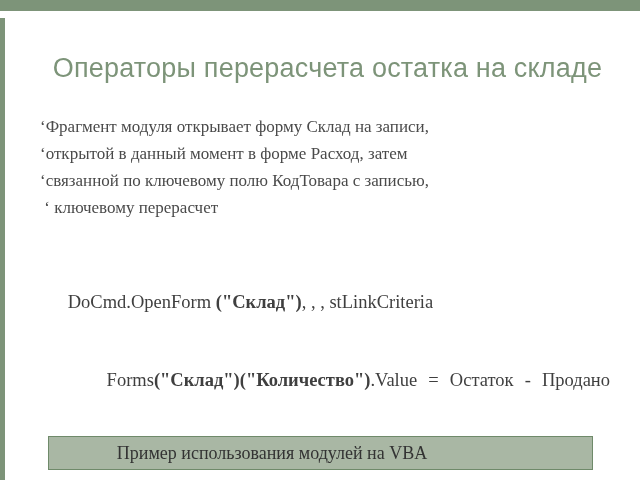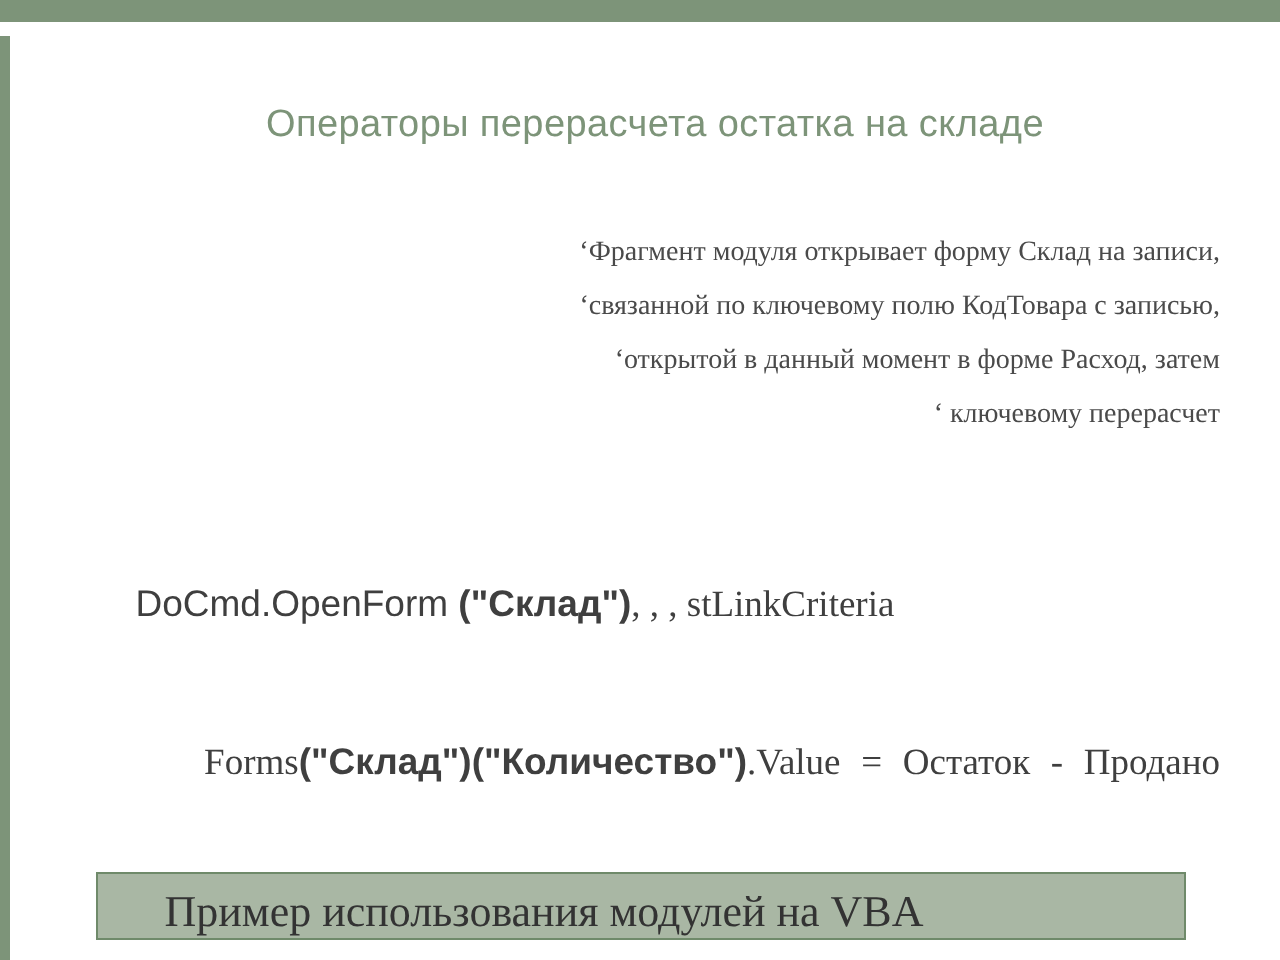--- a/index.html
+++ b/index.html
@@ -44,37 +44,36 @@
     left: 0;
     width: 5px;
     height: 462px;
     background: #7d9479;
   }
   .title {
     position: absolute;
     top: 52px;
     left: 40px;
     width: 575px;
-    font-size: 19px;
+    font-size: 27px;
     color: #7d9479;
     font-family: "Liberation Sans", sans-serif;
     text-align: center;
     line-height: 1.2;
     letter-spacing: 0.2px;
   }
   .body-block {
     position: absolute;
     top: 113px;
     left: 40px;
     width: 570px;
     color: #4a4a4a;
     font-family: "Liberation Serif", serif;
-    font-size: 14px;
+    font-size: 17px;
     line-height: 27px;
-    text-align: right;
   }
   .body-line {
     white-space: pre-wrap;
   }
   .code-block {
     position: absolute;
     top: 263px;
     left: 40px;
     width: 570px;
     color: #3f3f3f;
@@ -83,58 +82,58 @@
     line-height: 26px;
   }
   .code-line {
     white-space: pre-wrap;
   }
   .code-line.justified {
     text-align: justify;
     text-align-last: justify;
   }
   .sans {
-    font-family: Liberation Sans, sans-serif;
+    font-family: Liberation Serif, serif;
   }
   .footer-box {
     position: absolute;
     left: 48px;
     top: 436px;
     width: 545px;
     height: 34px;
     background: #a9b7a4;
     border: 1px solid #6f8a6a;
     box-sizing: border-box;
   }
   .footer-text {
     position: absolute;
     left: 48px;
     top: 443px;
     width: 448px;
     text-align: center;
     font-family: "Liberation Serif", serif;
-    font-size: 22px;
+    font-size: 18px;
     color: #333333;
   }
 </style>
 </head>
 <body>
 
 <div class="slide">
 
   <div class="top-bar-dark"></div>
   <div class="top-bar-light"></div>
   <div class="left-accent"></div>
 
   <div class="title">Операторы перерасчета остатка на складе</div>
 
   <div class="body-block">
     <div class="body-line">‘Фрагмент модуля открывает форму Склад на записи,</div>
+    <div class="body-line">‘открытой в данный момент в форме Расход, затем</div>
     <div class="body-line">‘связанной по ключевому полю КодТовара с записью,</div>
-    <div class="body-line">‘открытой в данный момент в форме Расход, затем</div>
     <div class="body-line"> ‘ ключевому перерасчет</div>
   </div>
 
   <div class="code-block">
     <div class="code-line">
       <span class="sans">DoCmd.OpenForm </span><span class="sans" style="font-weight:bold">("Склад")</span><span>, , , stLinkCriteria</span>
     </div>
     <div class="code-line justified">
       <span>Forms</span><span class="sans" style="font-weight:bold">("Склад")("Количество")</span><span>.Value = Остаток - Продано</span>
     </div>

